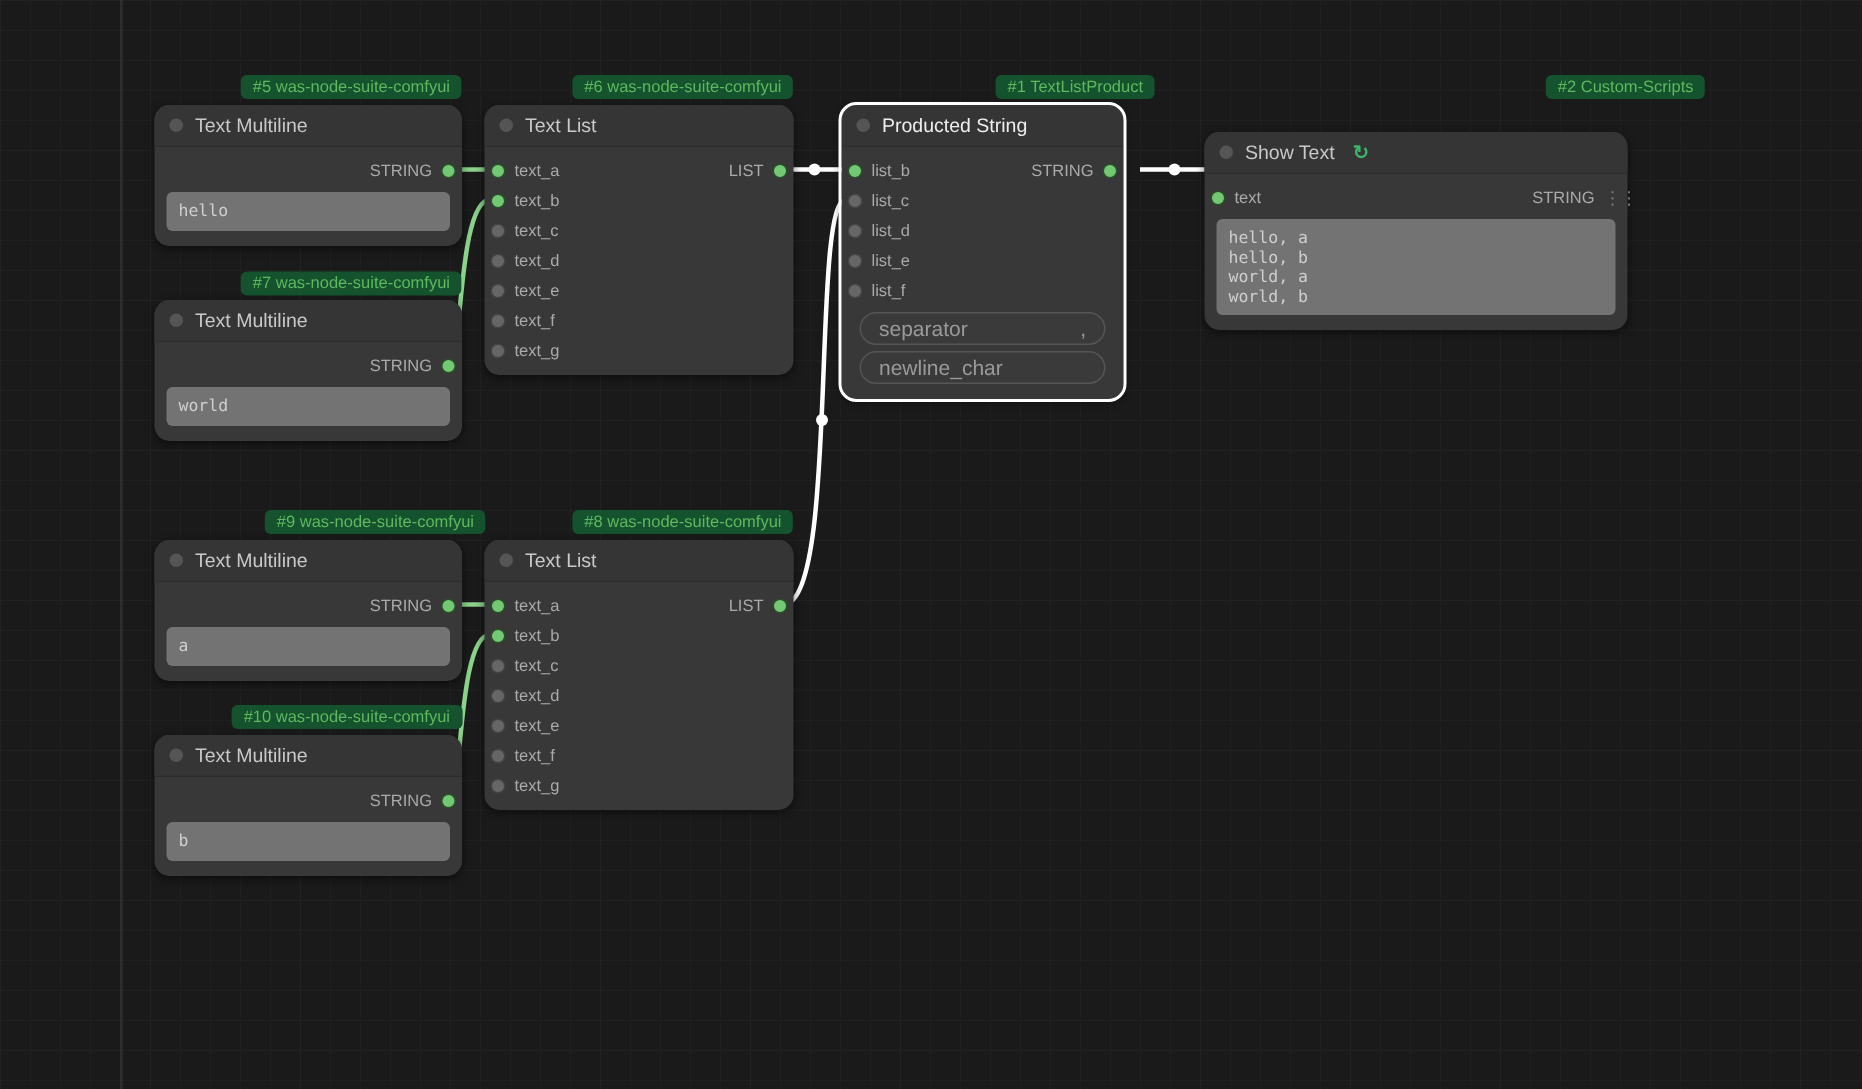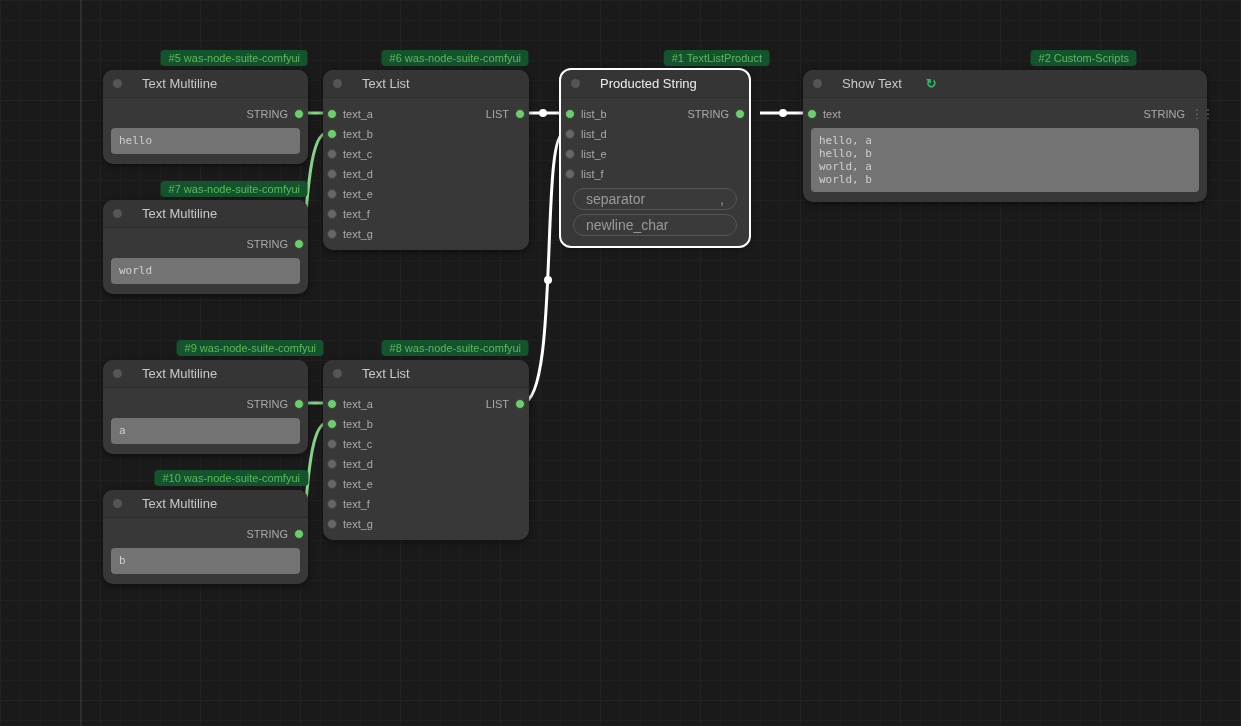--- a/index.html
+++ b/index.html
@@ -29,21 +29,21 @@
     background:#14532d;color:#5fb85f;font-size:11px;
     white-space:nowrap;
   }
   .node{
     position:absolute;border-radius:10px;
     background:#383838;box-shadow:0 2px 6px rgba(0,0,0,.5);
     border:0;overflow:visible;
   }
   .node.selected{outline:2px solid #fff;outline-offset:0}
   .title{
-    display:flex;align-items:center;gap:20px;
+    display:flex;align-items:center;gap:8px;
     padding:6px 10px;border-bottom:1px solid #2d2d2d;
     font-size:13px;color:#c9c9c9;border-radius:10px 10px 0 0;
     background:#353535;
   }
   .dot{width:9px;height:9px;border-radius:50%;background:#555}
   .body{padding:6px 0;position:relative}
   .out-row{display:flex;justify-content:flex-end;align-items:center;
     padding:2px 4px 2px 10px;gap:6px;height:20px}
   .in-row{display:flex;align-items:center;gap:6px;padding:2px 10px 2px 4px;height:20px}
   .port{width:10px;height:10px;border-radius:50%;flex:none}
@@ -149,20 +149,24 @@
     <div class="out-row" style="position:absolute;right:0;top:6px">
         <span class="lbl">STRING</span>
         <span class="port p-str"></span>
       </div>
     <div class="in-row">
         <span class="port p-str"></span>
         <span class="lbl">list_b</span>
       </div>
     <div class="in-row">
         <span class="port p-grey"></span>
+        <span class="lbl">list_c</span>
+      </div>
+    <div class="in-row">
+        <span class="port p-grey"></span>
         <span class="lbl">list_d</span>
       </div>
     <div class="in-row">
         <span class="port p-grey"></span>
         <span class="lbl">list_e</span>
       </div>
     <div class="in-row">
         <span class="port p-grey"></span>
         <span class="lbl">list_f</span>
       </div>
@@ -171,21 +175,21 @@
       <span>,</span>
     </div>
     <div class="widget">
       <span>newline_char</span>
       <span></span>
     </div>
   </div>
 </div>
 
 <div class="tag" style="left:1137px;top:50px">#2 Custom-Scripts</div>
-<div class="node" style="left:803px;top:70px;width:404px">
+<div class="node" style="left:803px;top:88px;width:282px">
   <div class="title">
     <span class="dot"></span>
     <span>Show Text</span>
     <span class="refresh">↻</span>
   </div>
   <div class="body">
     <div class="out-row" style="position:absolute;right:0;top:6px">
         <span class="lbl">STRING</span>
         <span class="grip">⋮⋮</span>
       </div>

